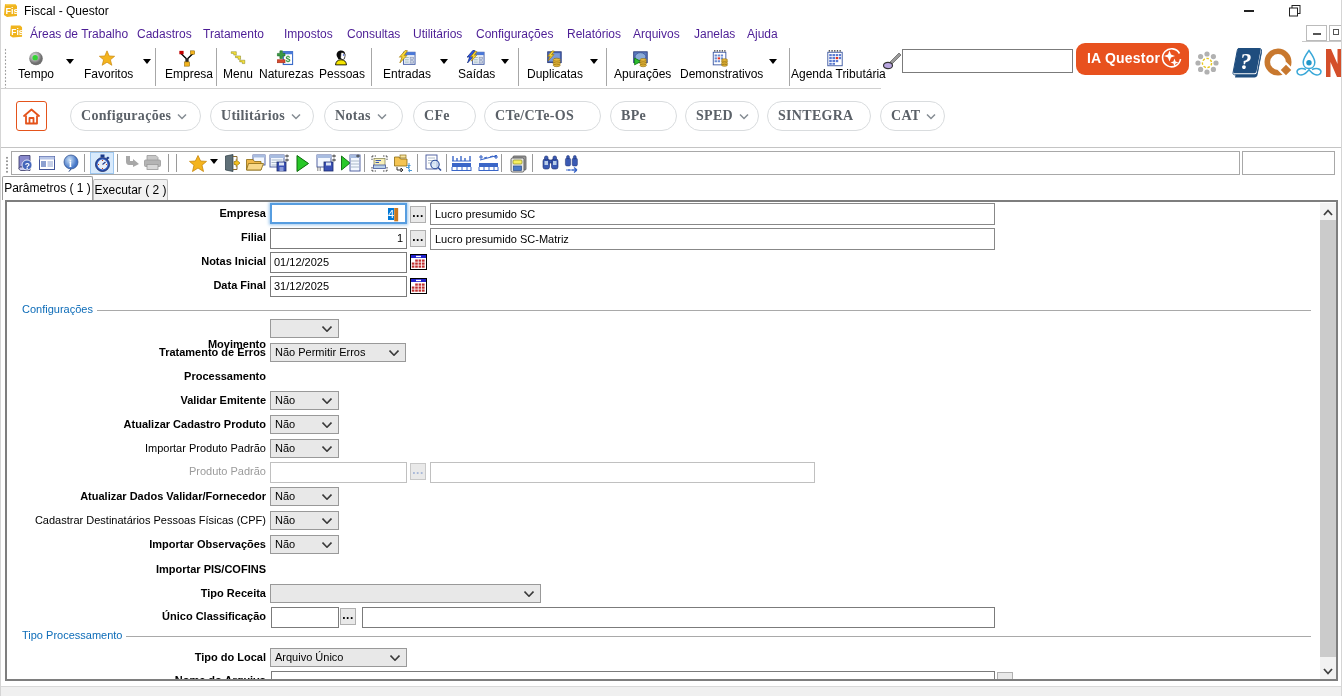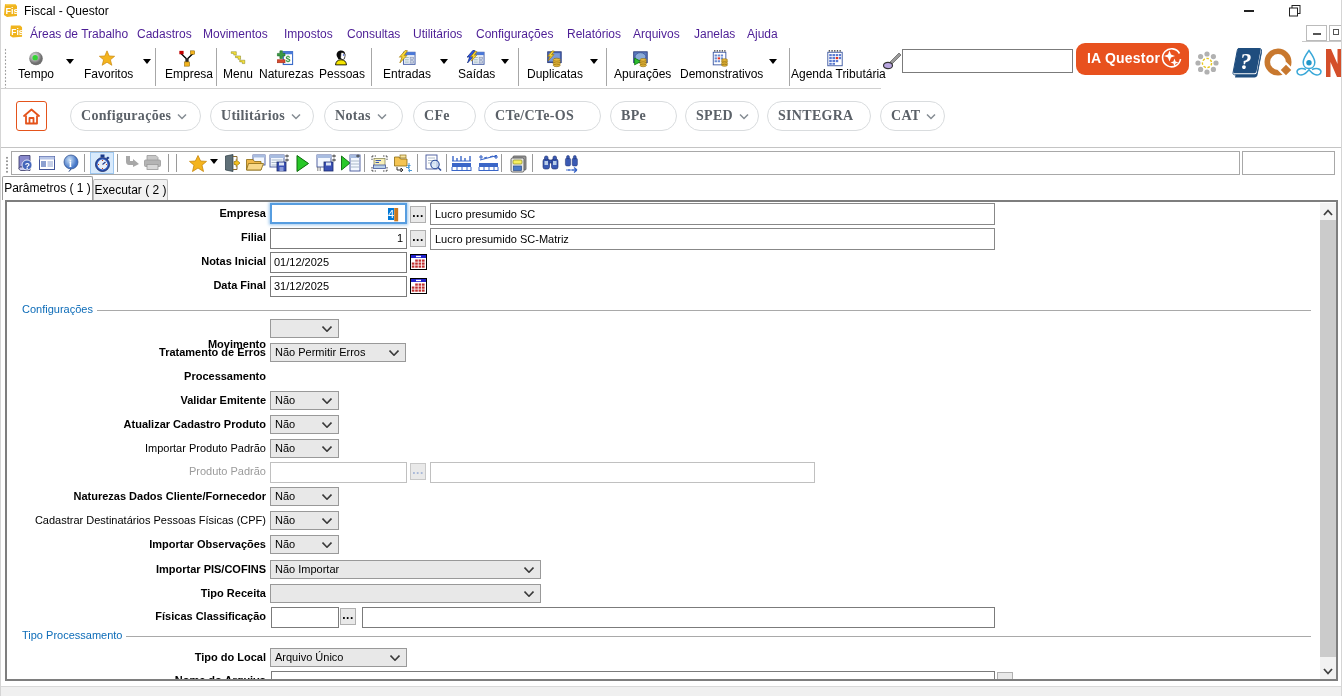--- a/index.html
+++ b/index.html
@@ -72,21 +72,21 @@
     <rect x="0.5" y="3" width="8" height="8" fill="#fff" stroke="#222" stroke-width="1"></rect>
   </svg>
 </div>
 <div id="menubar">
   <svg class="abs" style="left:9px;top:2px" width="14" height="15" viewBox="0 0 15 15">
     <path d="M2 1 L12 1 L14 3 L14 13 L4 14 L1 12 Z" fill="#f0b41e"></path>
     <text x="2.5" y="11" font-size="9" font-weight="bold" fill="#fff" font-family="Liberation Sans">Fis</text>
   </svg>
   <span style="left:30px">Áreas de Trabalho</span>
   <span style="left:137px">Cadastros</span>
-  <span style="left:203px">Movimentos</span>
+  <span style="left:203px">Tratamento</span>
   <span style="left:284px">Impostos</span>
   <span style="left:347px">Consultas</span>
   <span style="left:413px">Utilitários</span>
   <span style="left:476px">Configurações</span>
   <span style="left:567px">Relatórios</span>
   <span style="left:633px">Arquivos</span>
   <span style="left:694px">Janelas</span>
   <span style="left:747px">Ajuda</span>
   <div class="abs" style="left:1306px;top:3px;width:21px;height:16px;border:1px solid #bbb;background:#fff"></div>
   <div class="abs" style="left:1313px;top:11px;width:8px;height:2px;background:#555"></div>
@@ -582,48 +582,45 @@
   <div class="labn" style="top:240px">Importar Produto Padrão</div>
   <div class="cmb" style="left:263px;top:237px;width:69px">Não<svg width="10" height="6" viewBox="0 0 10 6">
         <path d="M0.5 0.5 L5 5.2 L9.5 0.5" fill="none" stroke="#3a3a3a" stroke-width="1.6"></path>
       </svg></div>
 
   <div class="labd" style="top:263px">Produto Padrão</div>
   <div class="inp" style="left:263px;top:260px;width:137px;height:21px;border-color:#c0c0c0"></div>
   <div class="btn3" style="left:403px;top:261px;border-color:#c8c8c8;color:#a8b8d8">...</div>
   <div class="inp" style="left:423px;top:260px;width:385px;height:21px;border-color:#c0c0c0"></div>
 
-  <div class="lab" style="top:288px">Naturezas Dados Cliente/Fornecedor</div>
+  <div class="lab" style="top:288px">Atualizar Dados Validar/Fornecedor</div>
   <div class="cmb" style="left:263px;top:285px;width:69px">Não<svg width="10" height="6" viewBox="0 0 10 6">
         <path d="M0.5 0.5 L5 5.2 L9.5 0.5" fill="none" stroke="#3a3a3a" stroke-width="1.6"></path>
       </svg></div>
 
   <div class="labn" style="top:312px">Cadastrar Destinatários Pessoas Físicas (CPF)</div>
   <div class="cmb" style="left:263px;top:309px;width:69px">Não<svg width="10" height="6" viewBox="0 0 10 6">
         <path d="M0.5 0.5 L5 5.2 L9.5 0.5" fill="none" stroke="#3a3a3a" stroke-width="1.6"></path>
       </svg></div>
 
   <div class="lab" style="top:336px">Importar Observações</div>
   <div class="cmb" style="left:263px;top:333px;width:69px">Não<svg width="10" height="6" viewBox="0 0 10 6">
         <path d="M0.5 0.5 L5 5.2 L9.5 0.5" fill="none" stroke="#3a3a3a" stroke-width="1.6"></path>
       </svg></div>
 
   <div class="lab" style="top:361px">Importar PIS/COFINS</div>
-  <div class="cmb" style="left:263px;top:358px;width:271px">Não Importar<svg width="10" height="6" viewBox="0 0 10 6">
-        <path d="M0.5 0.5 L5 5.2 L9.5 0.5" fill="none" stroke="#3a3a3a" stroke-width="1.6"></path>
-      </svg></div>
 
   <div class="lab" style="top:385px">Tipo Receita</div>
   <div class="cmb" style="left:263px;top:382px;width:271px">
       <svg width="10" height="6" viewBox="0 0 10 6">
         <path d="M0.5 0.5 L5 5.2 L9.5 0.5" fill="none" stroke="#3a3a3a" stroke-width="1.6"></path>
       </svg>
     </div>
 
-  <div class="lab" style="top:408px">Físicas Classificação</div>
+  <div class="lab" style="top:408px">Único Classificação</div>
   <div class="inp" style="left:264px;top:405px;width:68px;height:21px"></div>
   <div class="btn3" style="left:333px;top:406px">...</div>
   <div class="inp" style="left:355px;top:405px;width:633px;height:21px"></div>
 
   <div class="gline" style="left:11px;top:434px;width:1293px"></div>
   <div class="ghead" style="top:427px">Tipo Processamento</div>
 
   <div class="lab" style="top:449px">Tipo do Local</div>
   <div class="cmb" style="left:263px;top:446px;width:137px">Arquivo Único<svg width="10" height="6" viewBox="0 0 10 6">
         <path d="M0.5 0.5 L5 5.2 L9.5 0.5" fill="none" stroke="#3a3a3a" stroke-width="1.6"></path>

